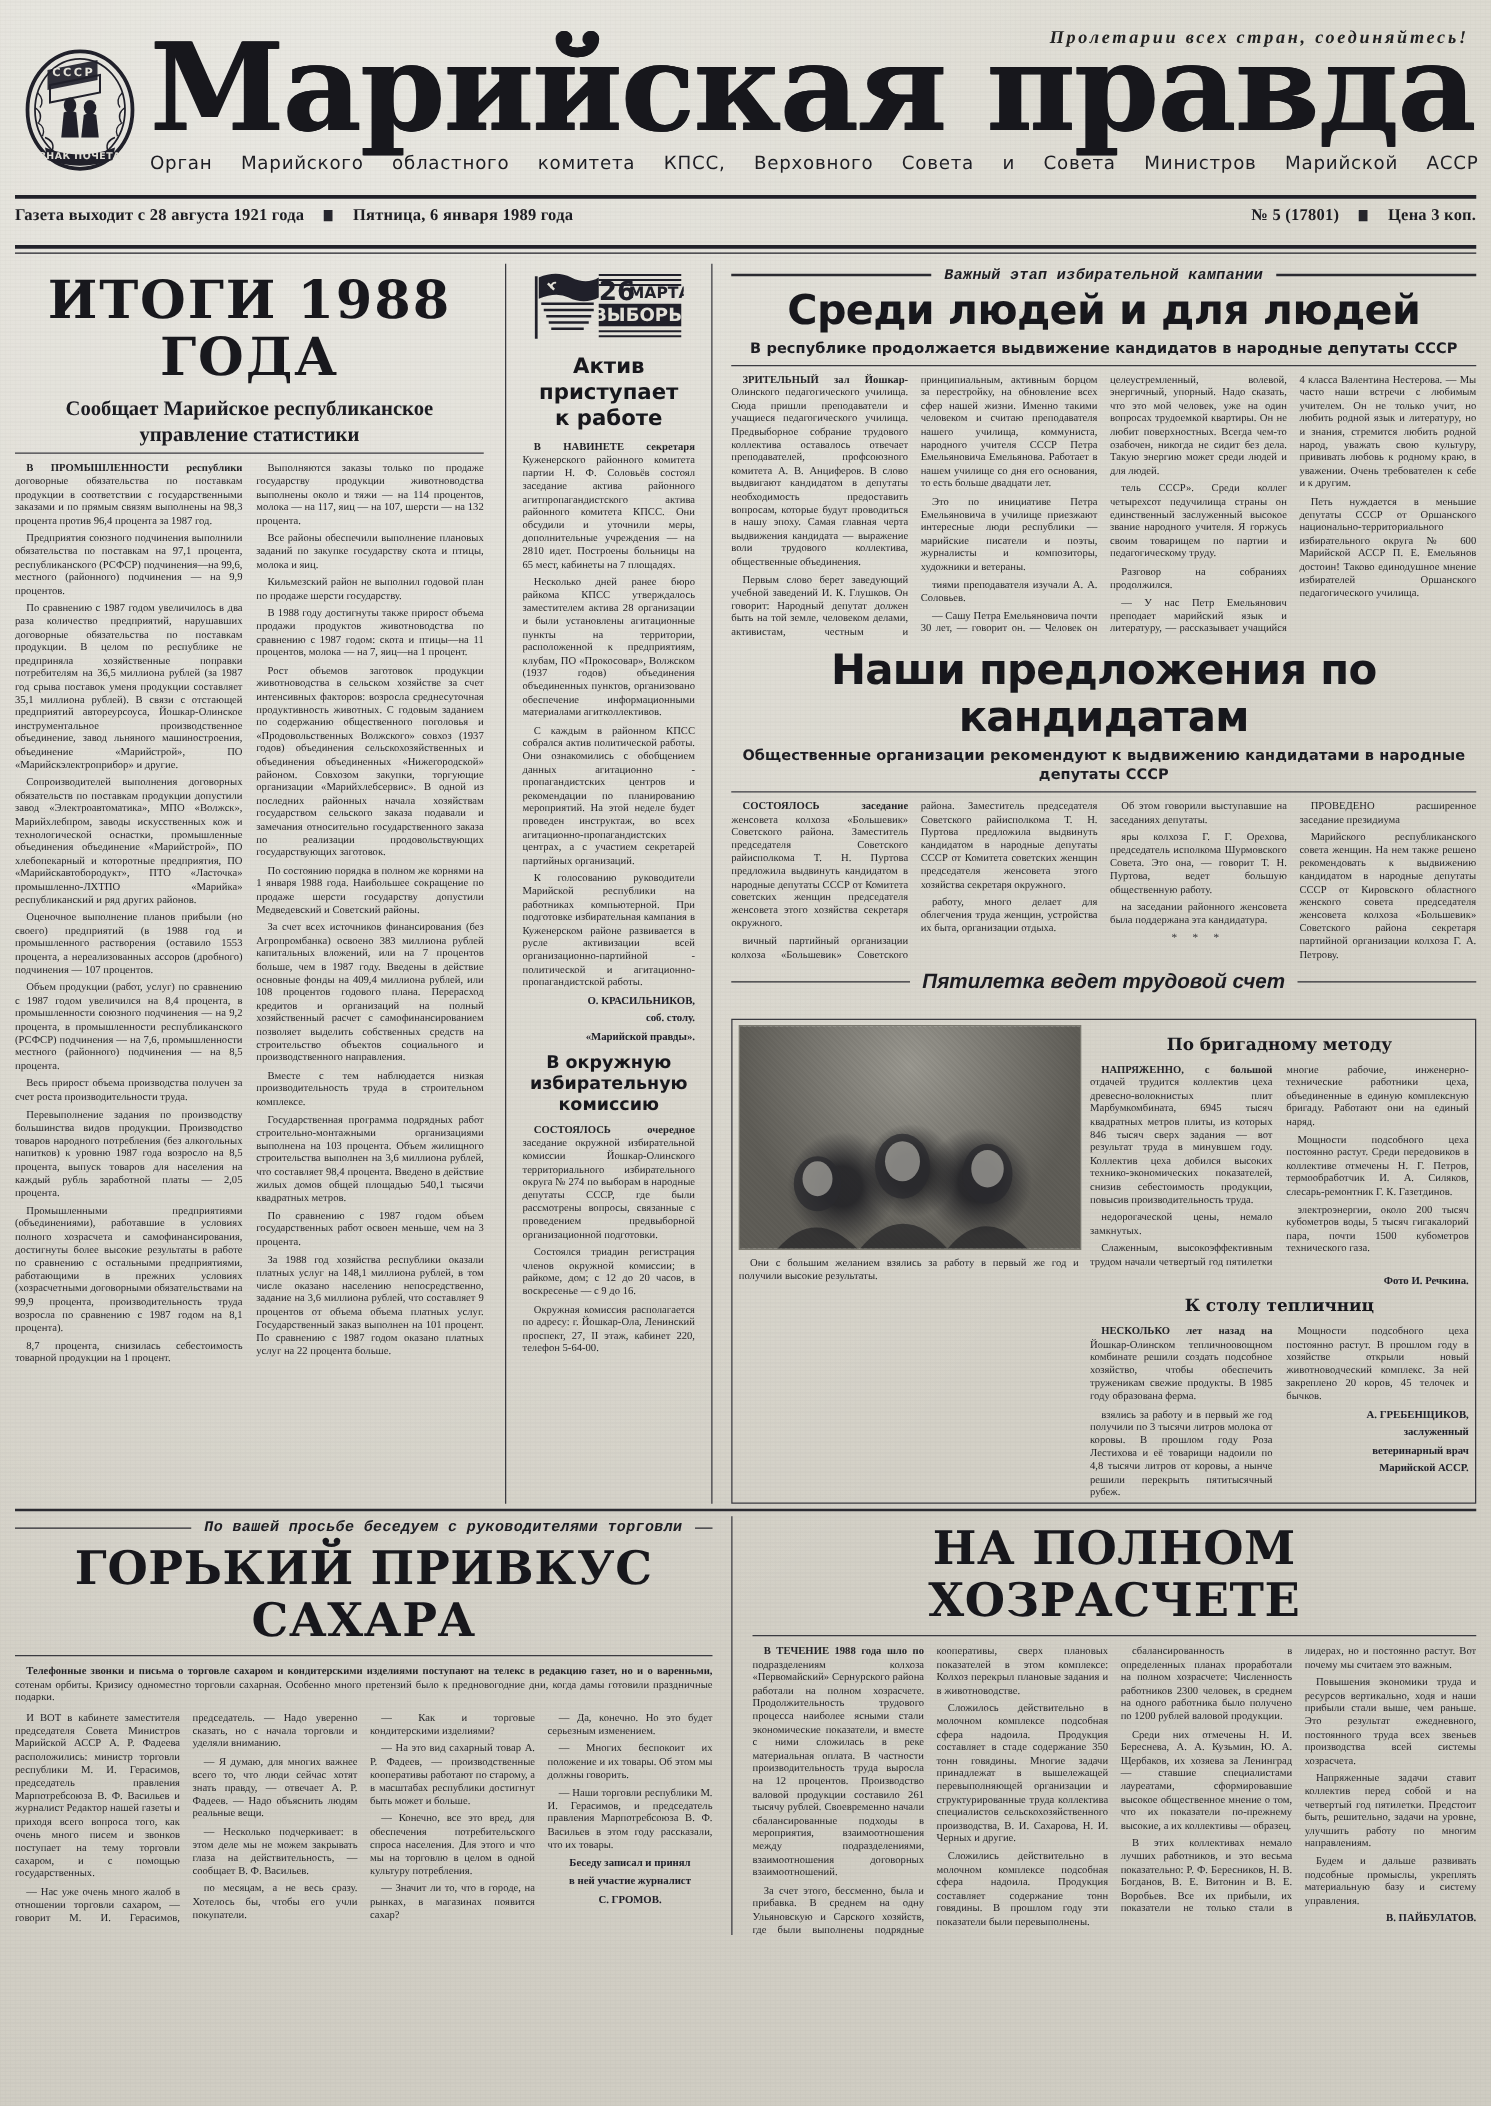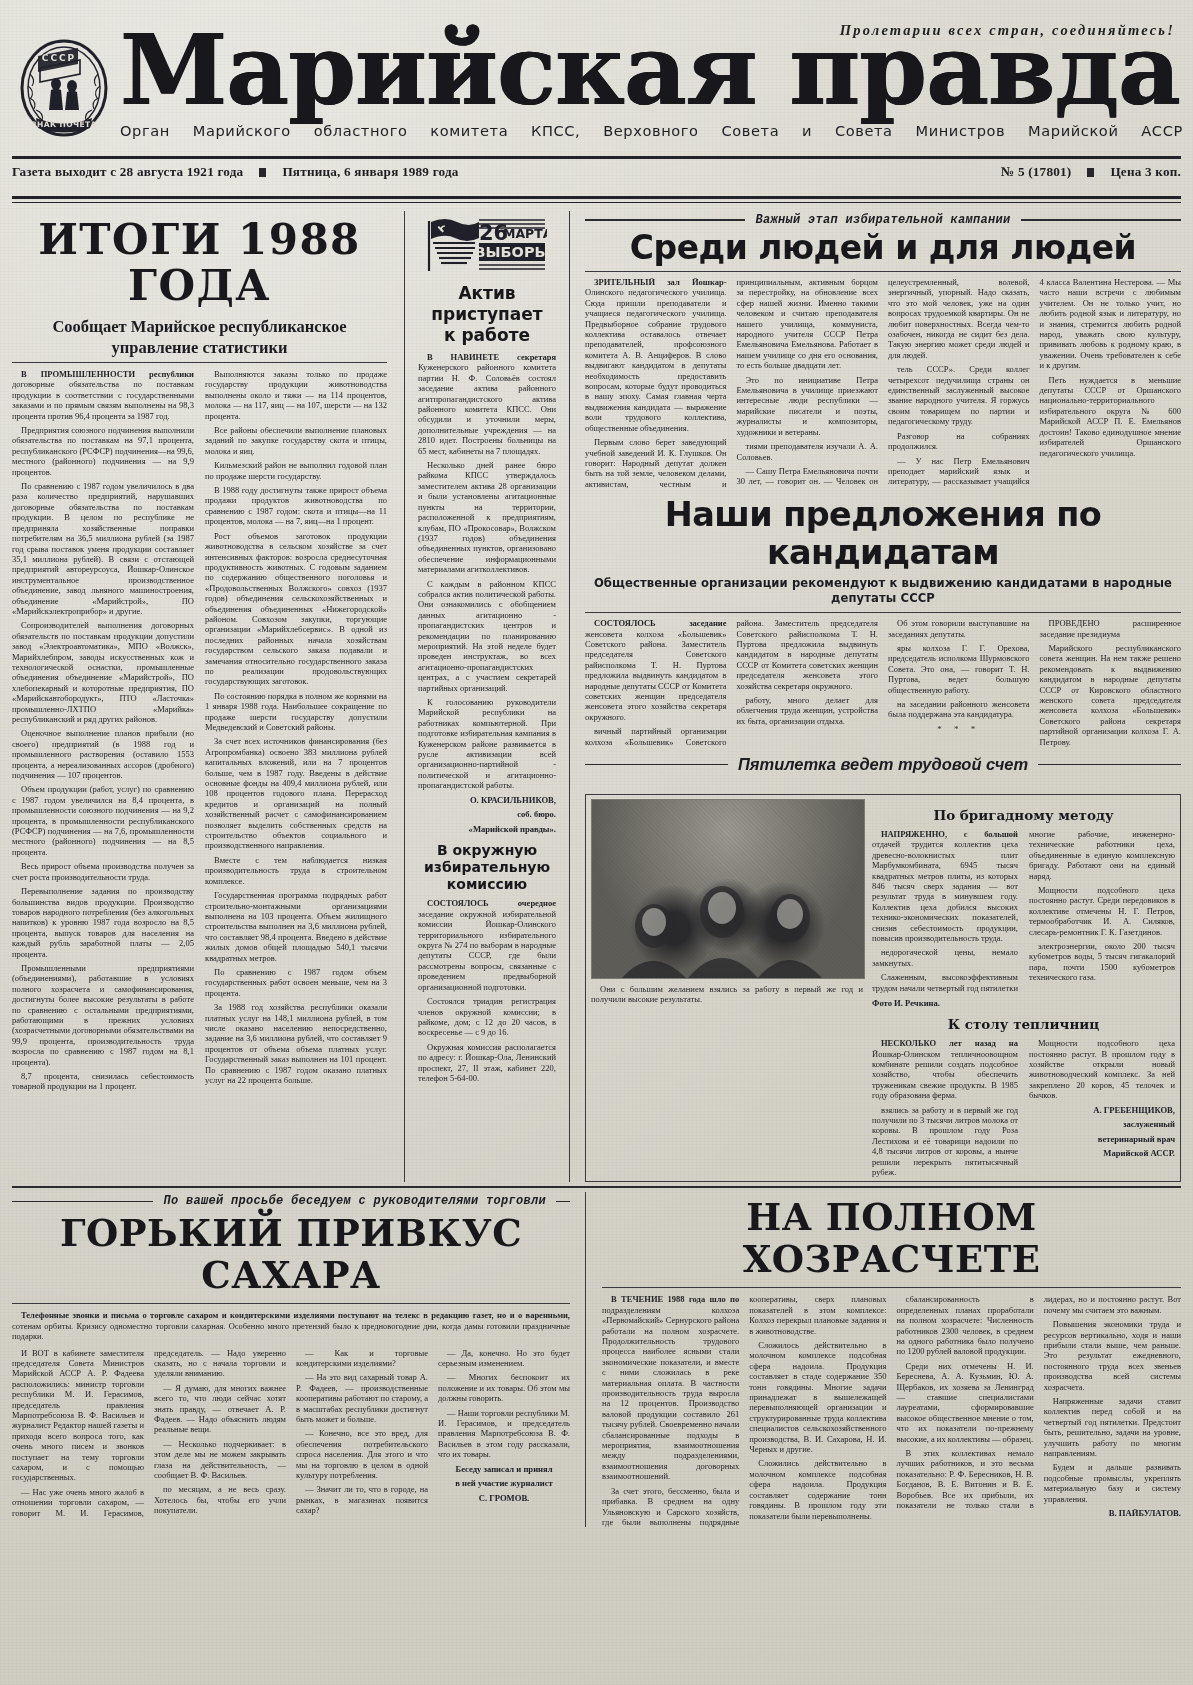--- a/index.html
+++ b/index.html
@@ -160,21 +160,21 @@
     background-image:
       radial-gradient(circle at 30% 72%, rgba(30,30,34,.85) 0 7%, rgba(30,30,34,0) 19%),
       radial-gradient(circle at 50% 65%, rgba(25,25,28,.8) 0 8%, rgba(25,25,28,0) 21%),
       radial-gradient(circle at 70% 70%, rgba(30,30,34,.85) 0 7%, rgba(30,30,34,0) 19%),
       radial-gradient(ellipse at 50% 18%, rgba(150,148,140,.9), rgba(90,88,82,.95) 70%),
       repeating-linear-gradient(45deg, rgba(20,20,24,.30) 0 1.5px, rgba(255,255,255,.18) 1.5px 3px);
   }
   .photo .faces{position:absolute;inset:0;}
   .ph-credit{
     font-family:"Liberation Serif",serif;font-size:8.6px;font-weight:bold;
-    text-align:left;margin:5px 0 0;color:#21212a;
+    text-align:right;margin:5px 0 0;color:#21212a;
   }
   .hl-big{
     font-family:"DejaVu Serif", serif;font-weight:bold;font-size:37px;
     text-align:center;letter-spacing:.5px;line-height:42px;margin:4px 0 7px;color:#17171c;
   }
   .rule-sec{height:2px;background:#2b2b31;margin:4px 0 0;}
   .thinline{height:1px;background:#3a3a40;}
   .bottom-row{display:flex;align-items:stretch;margin-top:4px;}
   .bl{width:566px;padding-right:8px;box-sizing:border-box;}
   .br{flex:1;padding-left:9px;box-sizing:border-box;}
@@ -327,38 +327,39 @@
         <div class="hl-aktiv">
           <div>Актив приступает</div>
           <div>к работе</div>
         </div>
 
         <p class="bt lead">В НАВИНЕТЕ секретаря Куженерского районного комитета партии Н. Ф. Соловьёв состоял заседание актива районного агитпропагандистского актива районного комитета КПСС. Они обсудили и уточнили меры, дополнительные учреждения — на 2810 идет. Построены больницы на 65 мест, кабинеты на 7 площадях.</p>
         <p class="bt">Несколько дней ранее бюро райкома КПСС утверждалось заместителем актива 28 организации и были установлены агитационные пункты на территории, расположенной к предприятиям, клубам, ПО «Прокосовар», Волжском (1937 годов) объединения объединенных пунктов, организовано обеспечение информационными материалами агитколлективов.</p>
         <p class="bt">С каждым в районном КПСС собрался актив политической работы. Они ознакомились с обобщением данных агитационно - пропагандистских центров и рекомендации по планированию мероприятий. На этой неделе будет проведен инструктаж, во всех агитационно-пропагандистских центрах, а с участием секретарей партийных организаций.</p>
         <p class="bt">К голосованию руководители Марийской республики на работниках компьютерной. При подготовке избирательная кампания в Куженерском районе развивается в русле активизации всей организационно-партийной - политической и агитационно-пропагандистской работы.</p>
         <p class="sig">О. КРАСИЛЬНИКОВ,</p>
-        <p class="sig">соб. бюро.</p>
+        <p class="sig">соб. столу.</p>
         <p class="sig">«Марийской правды».</p>
 
         <div class="minihead">
           <div>В окружную</div>
           <div>избирательную</div>
           <div>комиссию</div>
         </div>
         <p class="bt lead">СОСТОЯЛОСЬ очередное заседание окружной избирательной комиссии Йошкар-Олинского территориального избирательного округа № 274 по выборам в народные депутаты СССР, где были рассмотрены вопросы, связанные с проведением предвыборной организационной подготовки.</p>
         <p class="bt">Состоялся триадин регистрация членов окружной комиссии; в райкоме, дом; с 12 до 20 часов, в воскресенье — с 9 до 16.</p>
         <p class="bt">Окружная комиссия располагается по адресу: г. Йошкар-Ола, Ленинский проспект, 27, II этаж, кабинет 220, телефон 5-64-00.</p>
       </div>
 
       <div class="vline"></div>
 
       <div class="col-right">
         <div class="kicker">Важный этап избирательной кампании</div>
         <h1 class="hl-sredi">Среди людей и для людей</h1>
+        <div class="sub-line">В республике продолжается выдвижение кандидатов в народные депутаты СССР</div>
         <div class="thinline" style="margin-bottom:5px;"></div>
 
         <div class="cols4">
           <p class="bt lead">ЗРИТЕЛЬНЫЙ зал Йошкар-Олинского педагогического училища. Сюда пришли преподаватели и учащиеся педагогического училища. Предвыборное собрание трудового коллектива оставалось отвечает преподавателей, профсоюзного комитета А. В. Анциферов. В слово выдвигают кандидатом в депутаты необходимость предоставить вопросам, которые будут проводиться в нашу эпоху. Самая главная черта выдвижения кандидата — выражение воли трудового коллектива, общественные объединения.</p>
           <p class="bt">Первым слово берет заведующий учебной заведений И. К. Глушков. Он говорит: Народный депутат должен быть на той земле, человеком делами, активистам, честным и принципиальным, активным борцом за перестройку, на обновление всех сфер нашей жизни. Именно такими человеком и считаю преподавателя нашего училища, коммуниста, народного учителя СССР Петра Емельяновича Емельянова. Работает в нашем училище со дня его основания, то есть больше двадцати лет.</p>
           <p class="bt">Это по инициативе Петра Емельяновича в училище приезжают интересные люди республики — марийские писатели и поэты, журналисты и композиторы, художники и ветераны.</p>
           <p class="bt">тиями преподавателя изучали А. А. Соловьев.</p>
           <p class="bt">— Сашу Петра Емельяновича почти 30 лет, — говорит он. — Человек он целеустремленный, волевой, энергичный, упорный. Надо сказать, что это мой человек, уже на один вопросах трудоемкой квартиры. Он не любит поверхностных. Всегда чем-то озабочен, никогда не сидит без дела. Такую энергию может среди людей и для людей.</p>
           <p class="bt">тель СССР». Среди коллег четырехсот педучилища страны он единственный заслуженный высокое звание народного учителя. Я горжусь своим товарищем по партии и педагогическому труду.</p>
           <p class="bt">Разговор на собраниях продолжился.</p>

